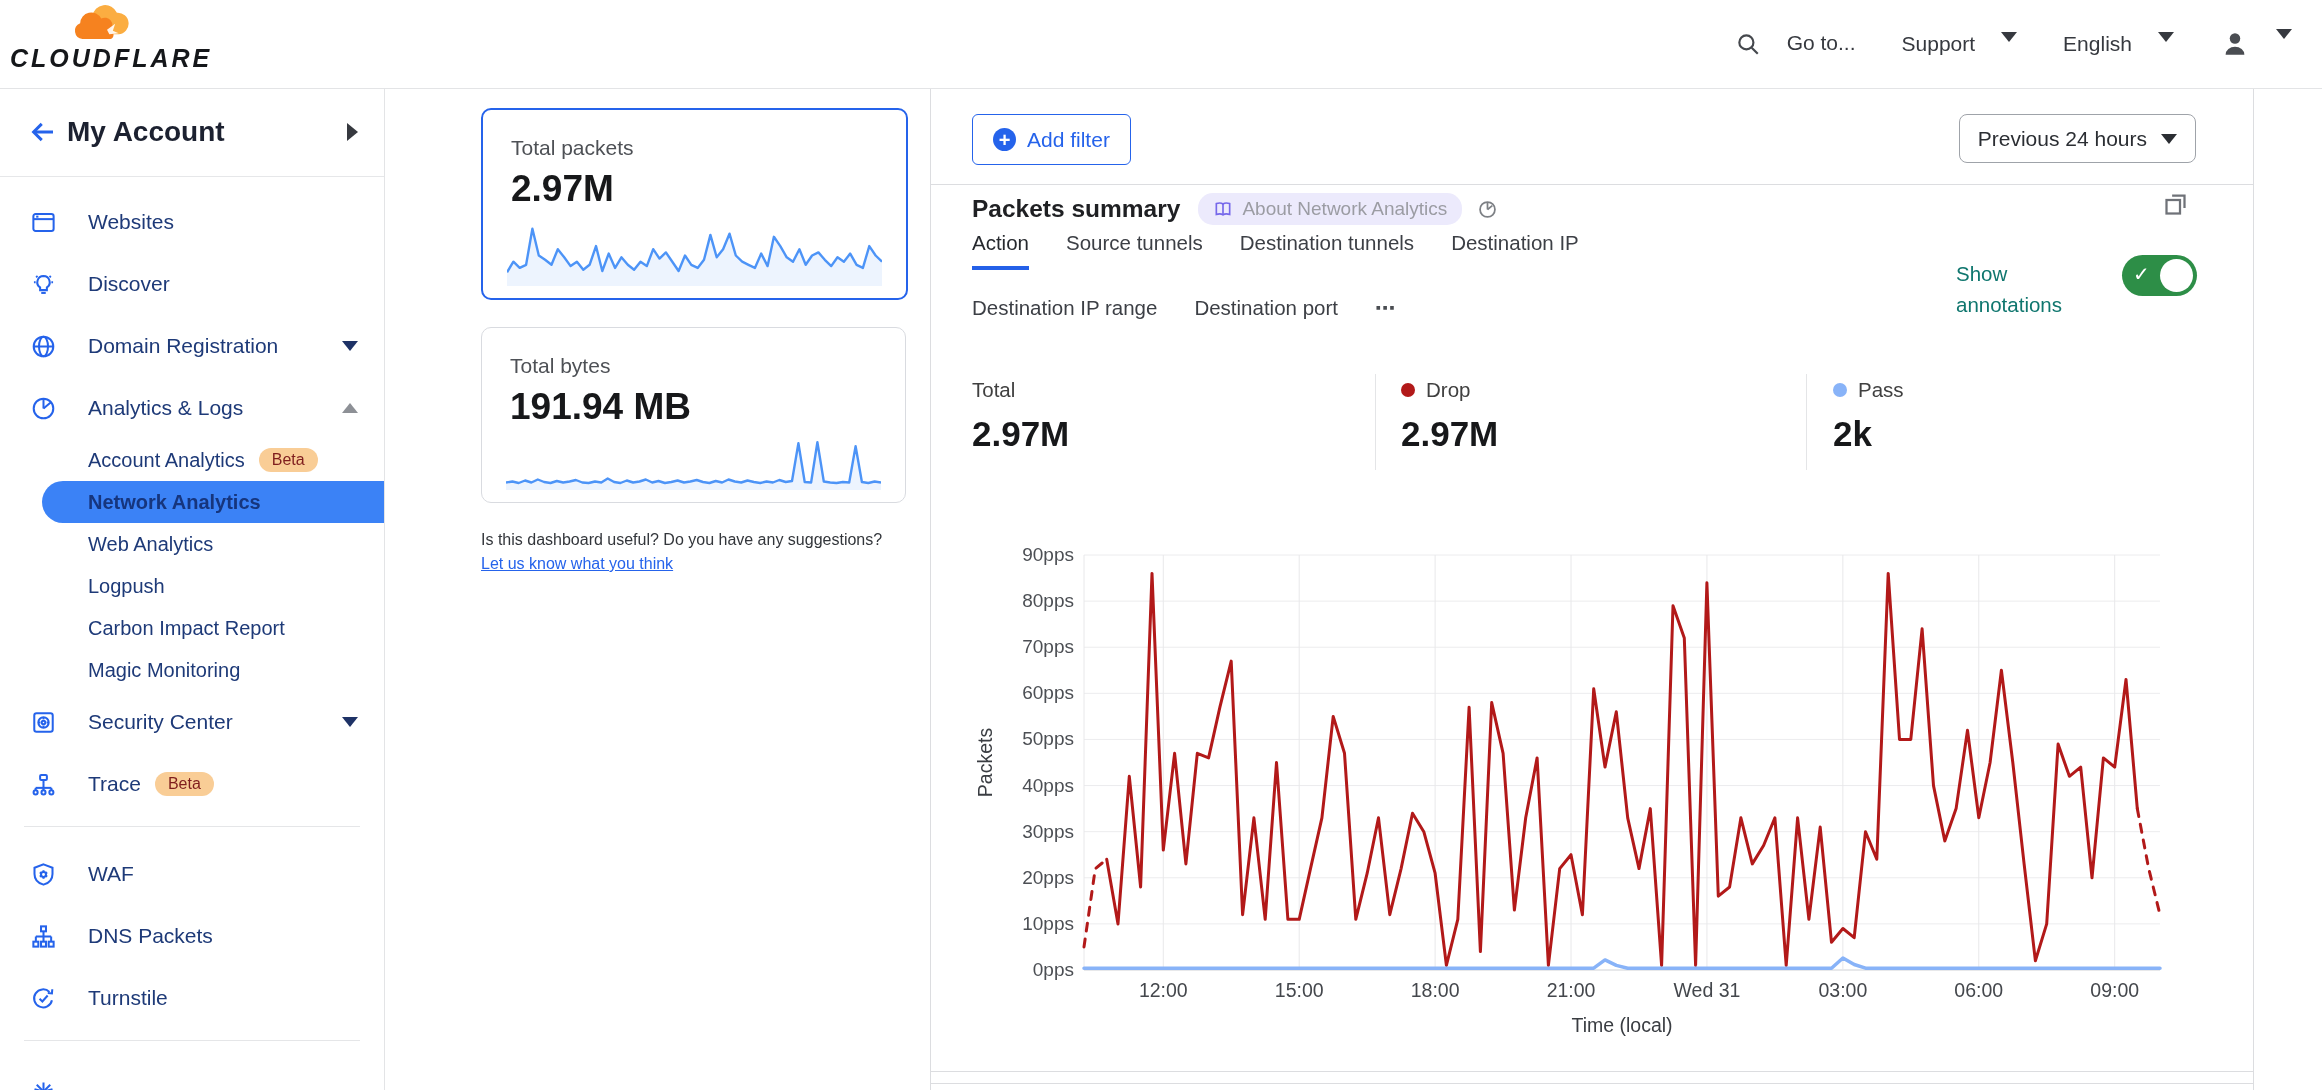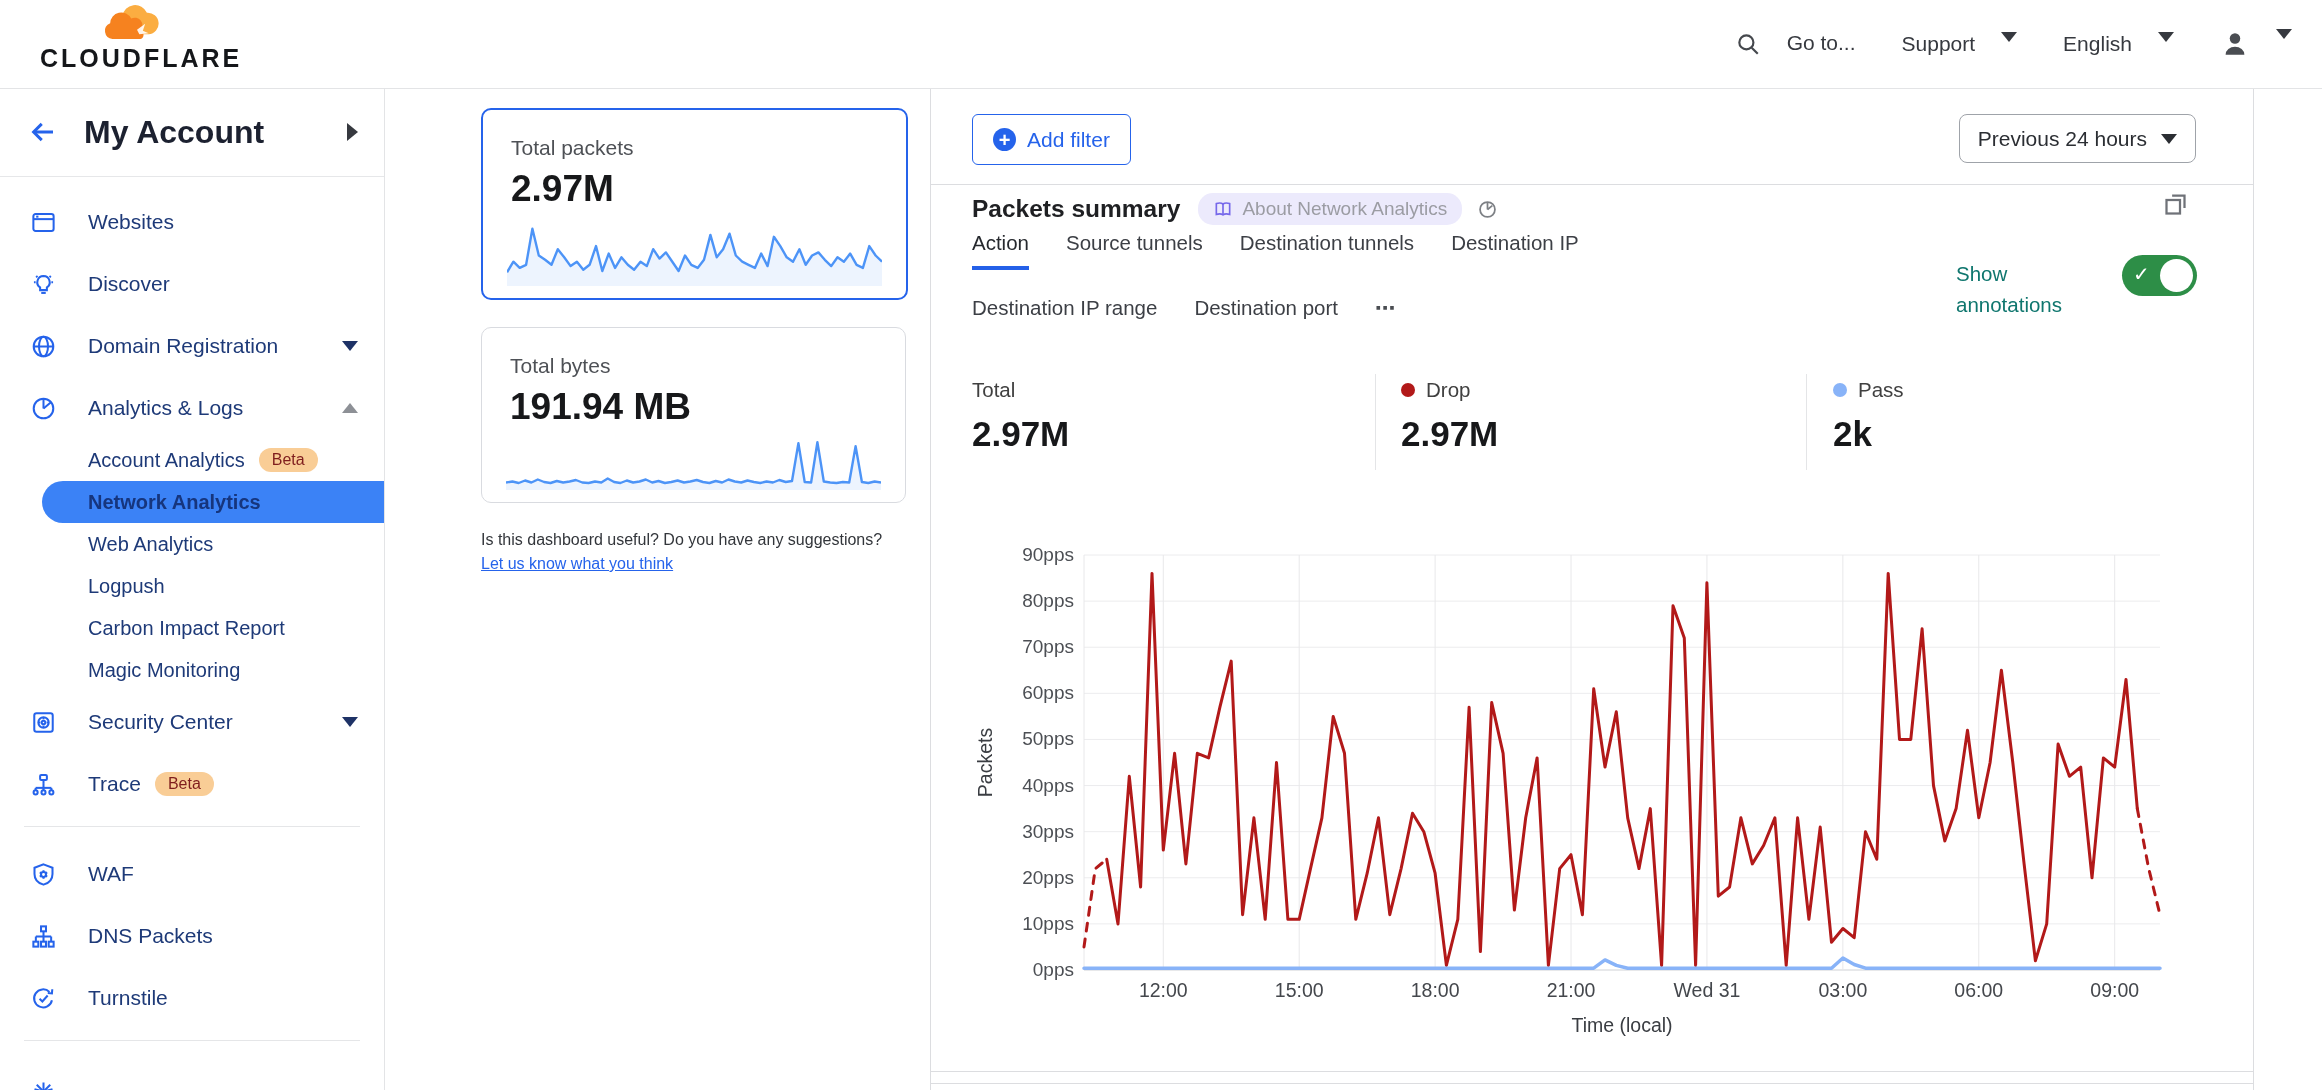--- a/index.html
+++ b/index.html
@@ -1,35 +1,35 @@
 <!DOCTYPE html>
 <html><head>
 <meta charset="utf-8">
 <style>
   html,body{margin:0;padding:0;background:#fff;}
   #page{position:relative;width:2322px;height:1090px;background:#fff;overflow:hidden;
         font-family:"Liberation Sans","DejaVu Sans",sans-serif;color:#1f2126;}
   
   .top-header{position:absolute;left:0;top:0;width:100%;height:88px;background:#fff;
               border-bottom:1px solid #e3e4e6;z-index:5;}
-  .logo{position:absolute;left:40px;top:4px;width:180px;text-align:left;}
+  .logo{position:absolute;left:10px;top:4px;width:180px;text-align:left;font-style:italic;}
   .logo svg{display:block;margin:0 auto;height:42px;}
   .logo-text{font-weight:bold;font-size:25px;letter-spacing:3px;color:#15171a;margin-top:-2px;}
   .hdr-right{position:absolute;right:30px;top:0;height:88px;display:flex;align-items:center;gap:46px;
              font-size:21px;color:#36393f;}
   .hdr-item{display:flex;align-items:flex-start;gap:26px;cursor:pointer;}
   .caret{width:0;height:0;border-left:8px solid transparent;border-right:8px solid transparent;
          border-top:10px solid #36393f;display:inline-block;}
   
   .sidebar{position:absolute;left:0;top:88px;width:384px;bottom:0;background:#fff;
            border-right:1px solid #e3e4e6;overflow:hidden;}
   .my-account{display:flex;align-items:center;height:88px;padding:0 26px 0 28px;
               border-bottom:1px solid #e6e7e9;}
   .my-account .back{color:#2563eb;display:flex;}
-  .my-account .acct-label{font-size:32px;font-weight:bold;color:#1c2130;margin-left:26px;}
+  .my-account .acct-label{font-size:28px;font-weight:bold;color:#1c2130;margin-left:9px;}
   .chev-right{width:0;height:0;border-top:9px solid transparent;border-bottom:9px solid transparent;
               border-left:11px solid #36393f;margin-left:auto;}
   #sidebar-items{padding-top:14px;display:flex;flex-direction:column;}
   .side-row{display:flex;align-items:center;height:62px;padding-left:30px;cursor:pointer;}
   .side-row .s-icon{width:27px;height:27px;color:#2563eb;flex:0 0 27px;display:flex;}
   .side-row .s-label{font-size:21px;color:#1e3a78;margin-left:31px;}
   .side-sub{display:flex;align-items:center;height:42px;padding-left:88px;cursor:pointer;
             font-size:20px;color:#1e3a78;}
   .side-sub.selected{margin-left:42px;padding-left:46px;background:#3b82f6;
                      border-radius:24px 0 0 24px;font-weight:bold;color:#16357d;}

